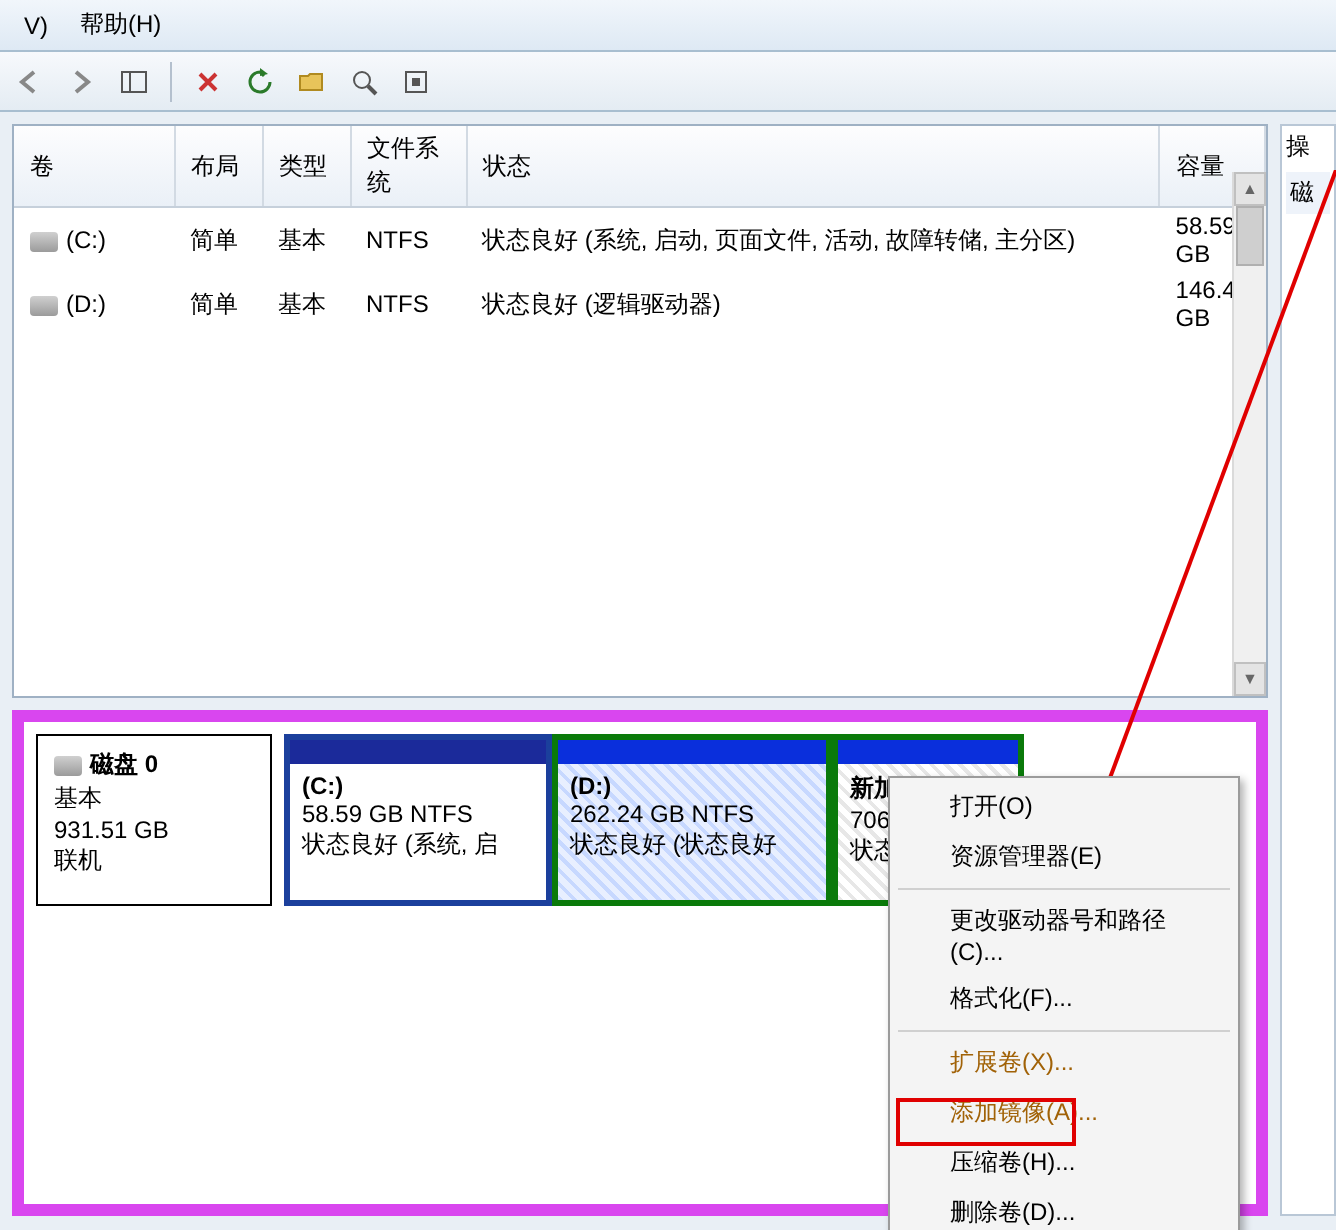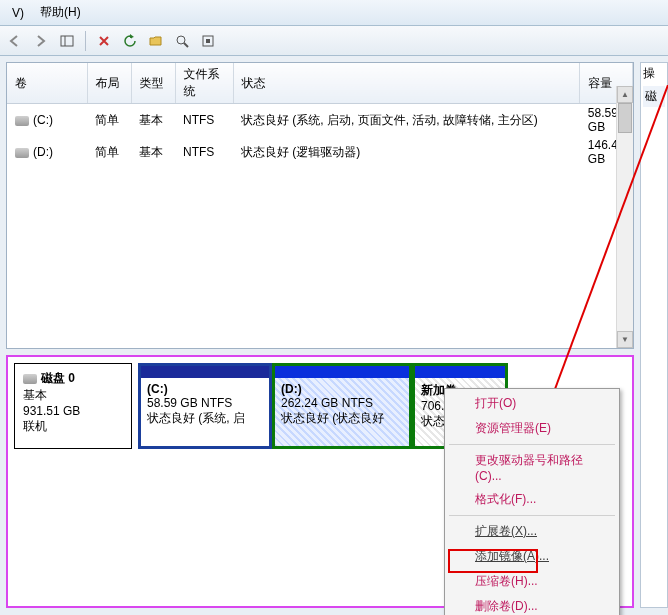--- a/index.html
+++ b/index.html
@@ -20,38 +20,38 @@
 .tablewrap { border: 1px solid #9fb1c4; background: #fff; height: 290px; position: relative; }
 table { width: 100%; border-collapse: collapse; }
 th { background: linear-gradient(#fdfdfe,#eaf0f7); border-right: 1px solid #d2dae3; border-bottom: 1px solid #c6d0db; text-align: left; font-weight: normal; padding: 3px 8px; height: 22px; }
 td { padding: 2px 8px; height: 20px; color: #000; }
 .diskicon { display: inline-block; width: 14px; height: 10px; background: linear-gradient(#d0d0d0,#9b9b9b); border-radius: 2px; vertical-align: middle; margin-right: 4px; }
 .scrollbar-v { position: absolute; right: 0; top: 23px; bottom: 0; width: 17px; background: #f0f0f0; border-left: 1px solid #dadada; }
 .sb-arrow { height: 17px; background: #e4e4e4; border: 1px solid #c0c0c0; display: flex; align-items: center; justify-content: center; font-size: 8px; color: #666; }
 .sb-thumb { position: absolute; top: 17px; left: 1px; right: 1px; height: 30px; background: #cfcfcf; border: 1px solid #b0b0b0; }
 .sb-arrow.bottom { position: absolute; bottom: 0; left: 0; right: 0; }
 
-.diskmap { border: 2px solid #d946ef; background: #fff; height: 256px; display: flex; padding: 6px; gap: 6px; }
+.diskmap { border: 6px solid #d946ef; background: #fff; height: 256px; display: flex; padding: 6px; gap: 6px; }
 .dm-left { width: 118px; border: 1px solid #000; background: #fff; height: 86px; padding: 6px 8px; }
 .dm-parts { flex: 1; display: flex; height: 86px; }
 .part { border: 1px solid #000; display: flex; flex-direction: column; }
 .part.sys { border: 3px solid #1b3f9c; width: 134px; }
 .part.sel { border: 3px solid #0a7a0a; width: 140px; position: relative; }
 .part.new { border: 3px solid #0a7a0a; width: 96px; }
 .part .hdr { height: 12px; }
 .part.sys .hdr { background: #1b2a9a; }
 .part.sel .hdr { background: #0a2fdc; }
 .part.new .hdr { background: #0a2fdc; }
 .part .body { flex: 1; padding: 4px 6px; background: #fff; }
 .part .body.hatch { background: repeating-linear-gradient(45deg,#e7e7e7,#e7e7e7 2px,#fff 2px,#fff 5px); }
 .part.sel .body.hatch { background: repeating-linear-gradient(45deg,#c7d8ff,#c7d8ff 2px,#e8efff 2px,#e8efff 5px); }
 
 .ctxmenu { position: absolute; left: 444px; top: 388px; width: 176px; background: #f4f4f4; border: 1px solid #9b9b9b; box-shadow: 2px 2px 4px rgba(0,0,0,.3); padding: 2px; z-index: 10; }
-.ctxmenu .itm { padding: 4px 18px 4px 28px; color: #be185d; }
-.ctxmenu .itm.dis { color: #404040; text-decoration: underline; }
+.ctxmenu .itm { padding: 4px 18px 4px 28px; color: #000000; }
+.ctxmenu .itm.dis { color: #a16207; }
 .ctxmenu .msep { height: 1px; background: #d0d0d0; margin: 3px 2px; }
 .redbox { position: absolute; left: 448px; top: 549px; width: 90px; height: 24px; border: 2px solid #e00000; pointer-events: none; z-index: 20; }
 
 .redarrow { position: absolute; left: 470px; top: 85px; width: 220px; height: 440px; pointer-events: none; z-index: 5; }
 </style>
 </head>
 <body>
 
 <div class="menubar">
   <span>V)</span>

